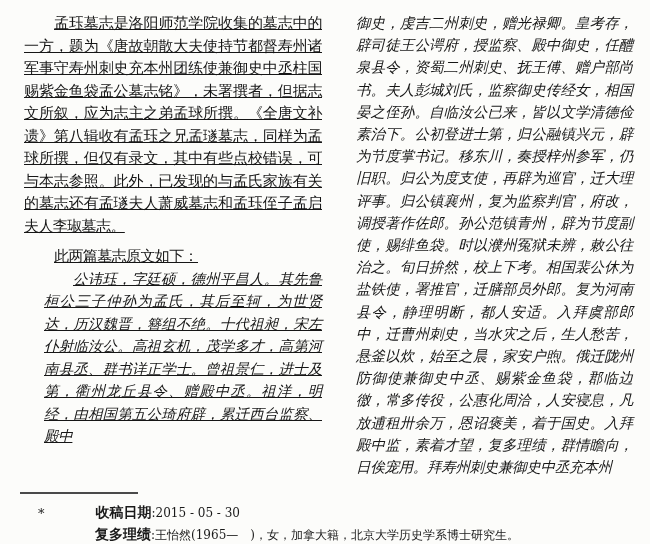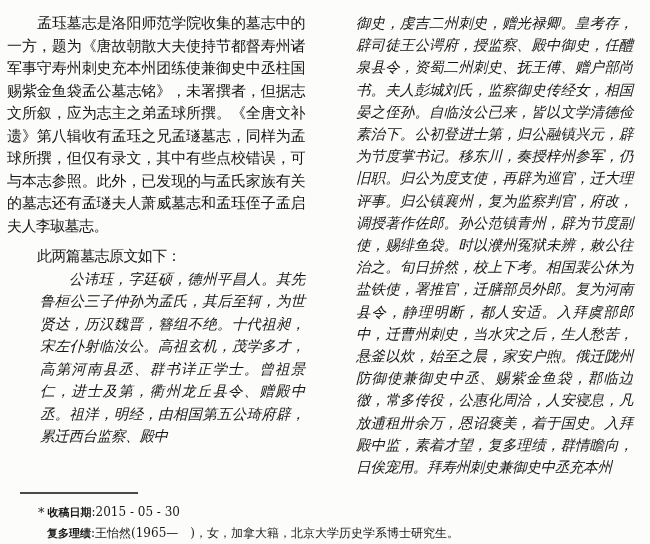--- a/index.html
+++ b/index.html
@@ -15,22 +15,23 @@
     color: #161616;
     font-family: "DejaVu Serif", "Liberation Serif", serif;
     overflow: hidden;
     box-sizing: border-box;
   }
   .col {
     position: absolute;
     top: 12px;
   }
   .col-left {
-    left: 7px;
+    left: 24px;
     width: 298px;
+    text-decoration: underline;
   }
   .col-right {
     left: 356px;
     width: 277px;
   }
   .body-para {
     margin: 0;
     font-size: 15px;
     line-height: 22.5px;
     letter-spacing: -0.6px;
@@ -47,21 +48,21 @@
     letter-spacing: -0.2px;
   }
   .kai {
     margin: 0;
     font-style: italic;             
     font-size: 14.5px;
     line-height: 22.5px;
     letter-spacing: -0.3px;
     text-align: justify;
   }
-  .col-left .kai { margin-left: 33px; }
+  .col-left .kai { margin-left: 20px; }
   .col-right .kai { line-height: 22.2px; }
   .footnote-rule {
     position: absolute;
     left: 20px;
     top: 492px;
     width: 118px;
     border-top: 2px solid #4a4a4a;
   }
   .footnote {
     position: absolute;
@@ -76,21 +77,22 @@
   .fn-line2 { margin-left: 9px; }
   .fn-marker {
     display: inline-block;
     margin-right: 3px;
     font-size: 13px;
     vertical-align: -1px;
   }
   .fn-label {
     font-weight: bold;
     font-family: "DejaVu Sans", "Liberation Sans", sans-serif;
-    font-size: 11px;
+    font-size: 14px;
+    margin-left: 48px;
   }
 </style>
 </head>
 <body>
 
 <div class="page">
 
   <div class="col col-left">
     <p class="body-para indent">孟珏墓志是洛阳师范学院收集的墓志中的一方，题为《唐故朝散大夫使持节都督寿州诸军事守寿州刺史充本州团练使兼御史中丞柱国赐紫金鱼袋孟公墓志铭》，未署撰者，但据志文所叙，应为志主之弟孟球所撰。《全唐文补遗》第八辑收有孟珏之兄孟璲墓志，同样为孟球所撰，但仅有录文，其中有些点校错误，可与本志参照。此外，已发现的与孟氏家族有关的墓志还有孟璲夫人萧威墓志和孟珏侄子孟启夫人李琡墓志。</p>
     <p class="body-para indent lead">此两篇墓志原文如下：</p>

